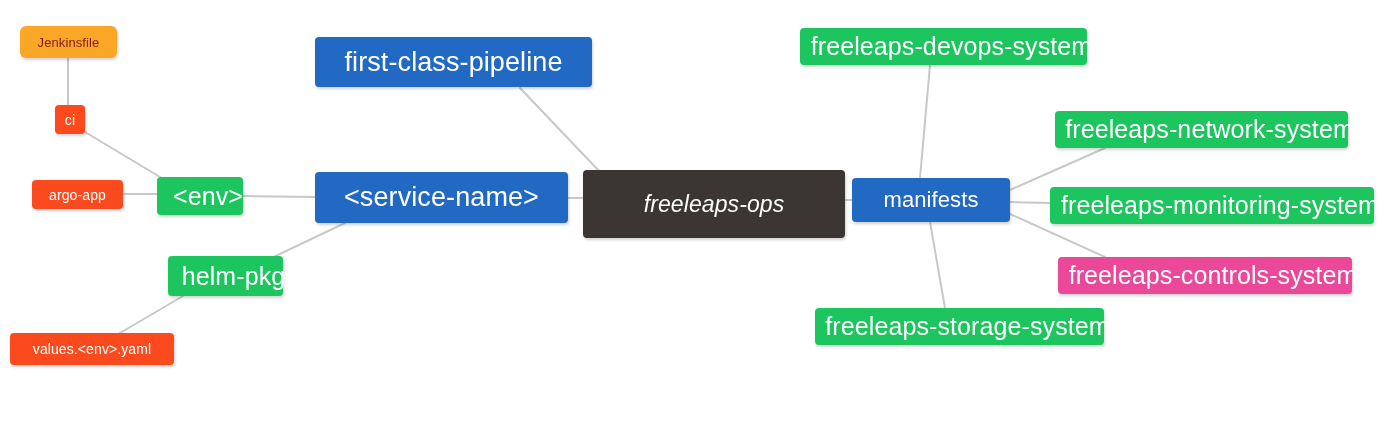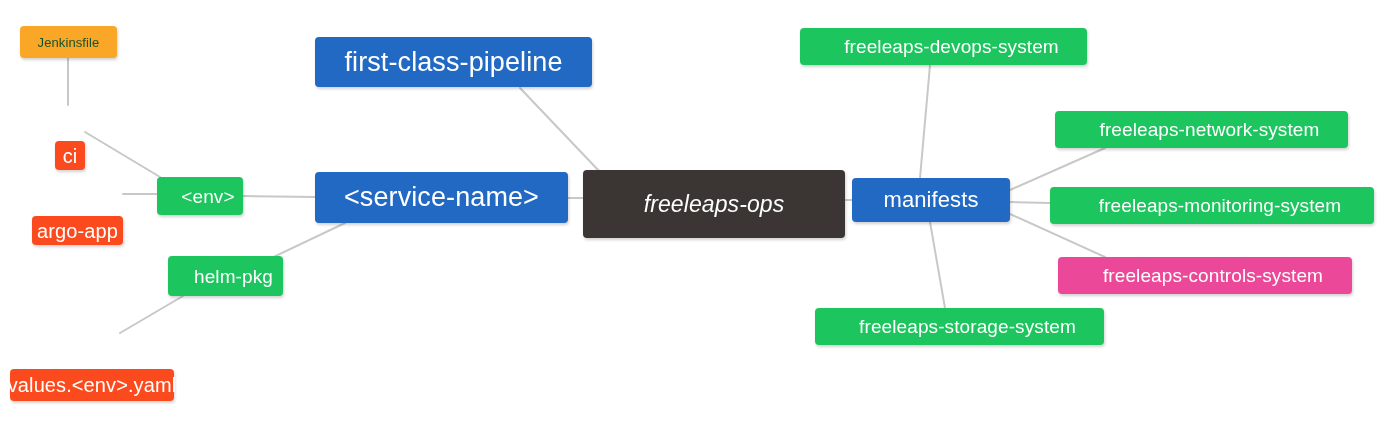--- a/index.html
+++ b/index.html
@@ -43,22 +43,22 @@
     line-height: 1;
     user-select: none;
   }
   .mm-node .mm-label {
     display: block;
   }
   
   .tier-root   { font-size: 23px; font-style: italic; }
   .tier-major  { font-size: 27px; }
   .tier-mid    { font-size: 22px; }
-  .tier-leaf   { font-size: 19px; padding-left: 16px; }
-  .tier-small  { font-size: 20px; margin-top: 36px; }
+  .tier-leaf   { font-size: 25px; padding-left: 16px; }
+  .tier-small  { font-size: 14px; }
   .tier-tiny   { font-size: 13px; }
 </style>
 </head>
 <body>
 
 <div id="mindmap-canvas">
   <svg id="edge-layer" viewBox="0 0 1390 421" width="1390" height="421" xmlns="http://www.w3.org/2000/svg">
       <line x1="600" y1="172" x2="520" y2="88" stroke="#c8c8c8" stroke-width="2" stroke-linecap="round"></line>
       <line x1="583" y1="198" x2="568" y2="198" stroke="#c8c8c8" stroke-width="2" stroke-linecap="round"></line>
       <line x1="845" y1="200" x2="852" y2="200" stroke="#c8c8c8" stroke-width="2" stroke-linecap="round"></line>
@@ -110,17 +110,17 @@
       </div>
       <div class="mm-node tier-small" style="left: 55px; top: 105px; width: 30px; height: 29px; background: rgb(251, 75, 30); color: rgb(255, 255, 255);">
         <span class="mm-label">ci</span>
       </div>
       <div class="mm-node tier-small" style="left: 32px; top: 180px; width: 91px; height: 29px; background: rgb(251, 75, 30); color: rgb(255, 255, 255);">
         <span class="mm-label">argo-app</span>
       </div>
       <div class="mm-node tier-small" style="left: 10px; top: 333px; width: 164px; height: 32px; background: rgb(251, 75, 30); color: rgb(255, 255, 255);">
         <span class="mm-label">values.&lt;env&gt;.yaml</span>
       </div>
-      <div class="mm-node tier-tiny" style="left: 20px; top: 26px; width: 97px; height: 32px; background: rgb(250, 166, 39); color: #14532d;">
+      <div class="mm-node tier-tiny" style="left: 20px; top: 26px; width: 97px; height: 32px; background: rgb(250, 166, 39); color: #7f1d1d; border-radius: 6px;">
         <span class="mm-label">Jenkinsfile</span>
       </div>
     </div>
 </div>
 
 </body></html>

